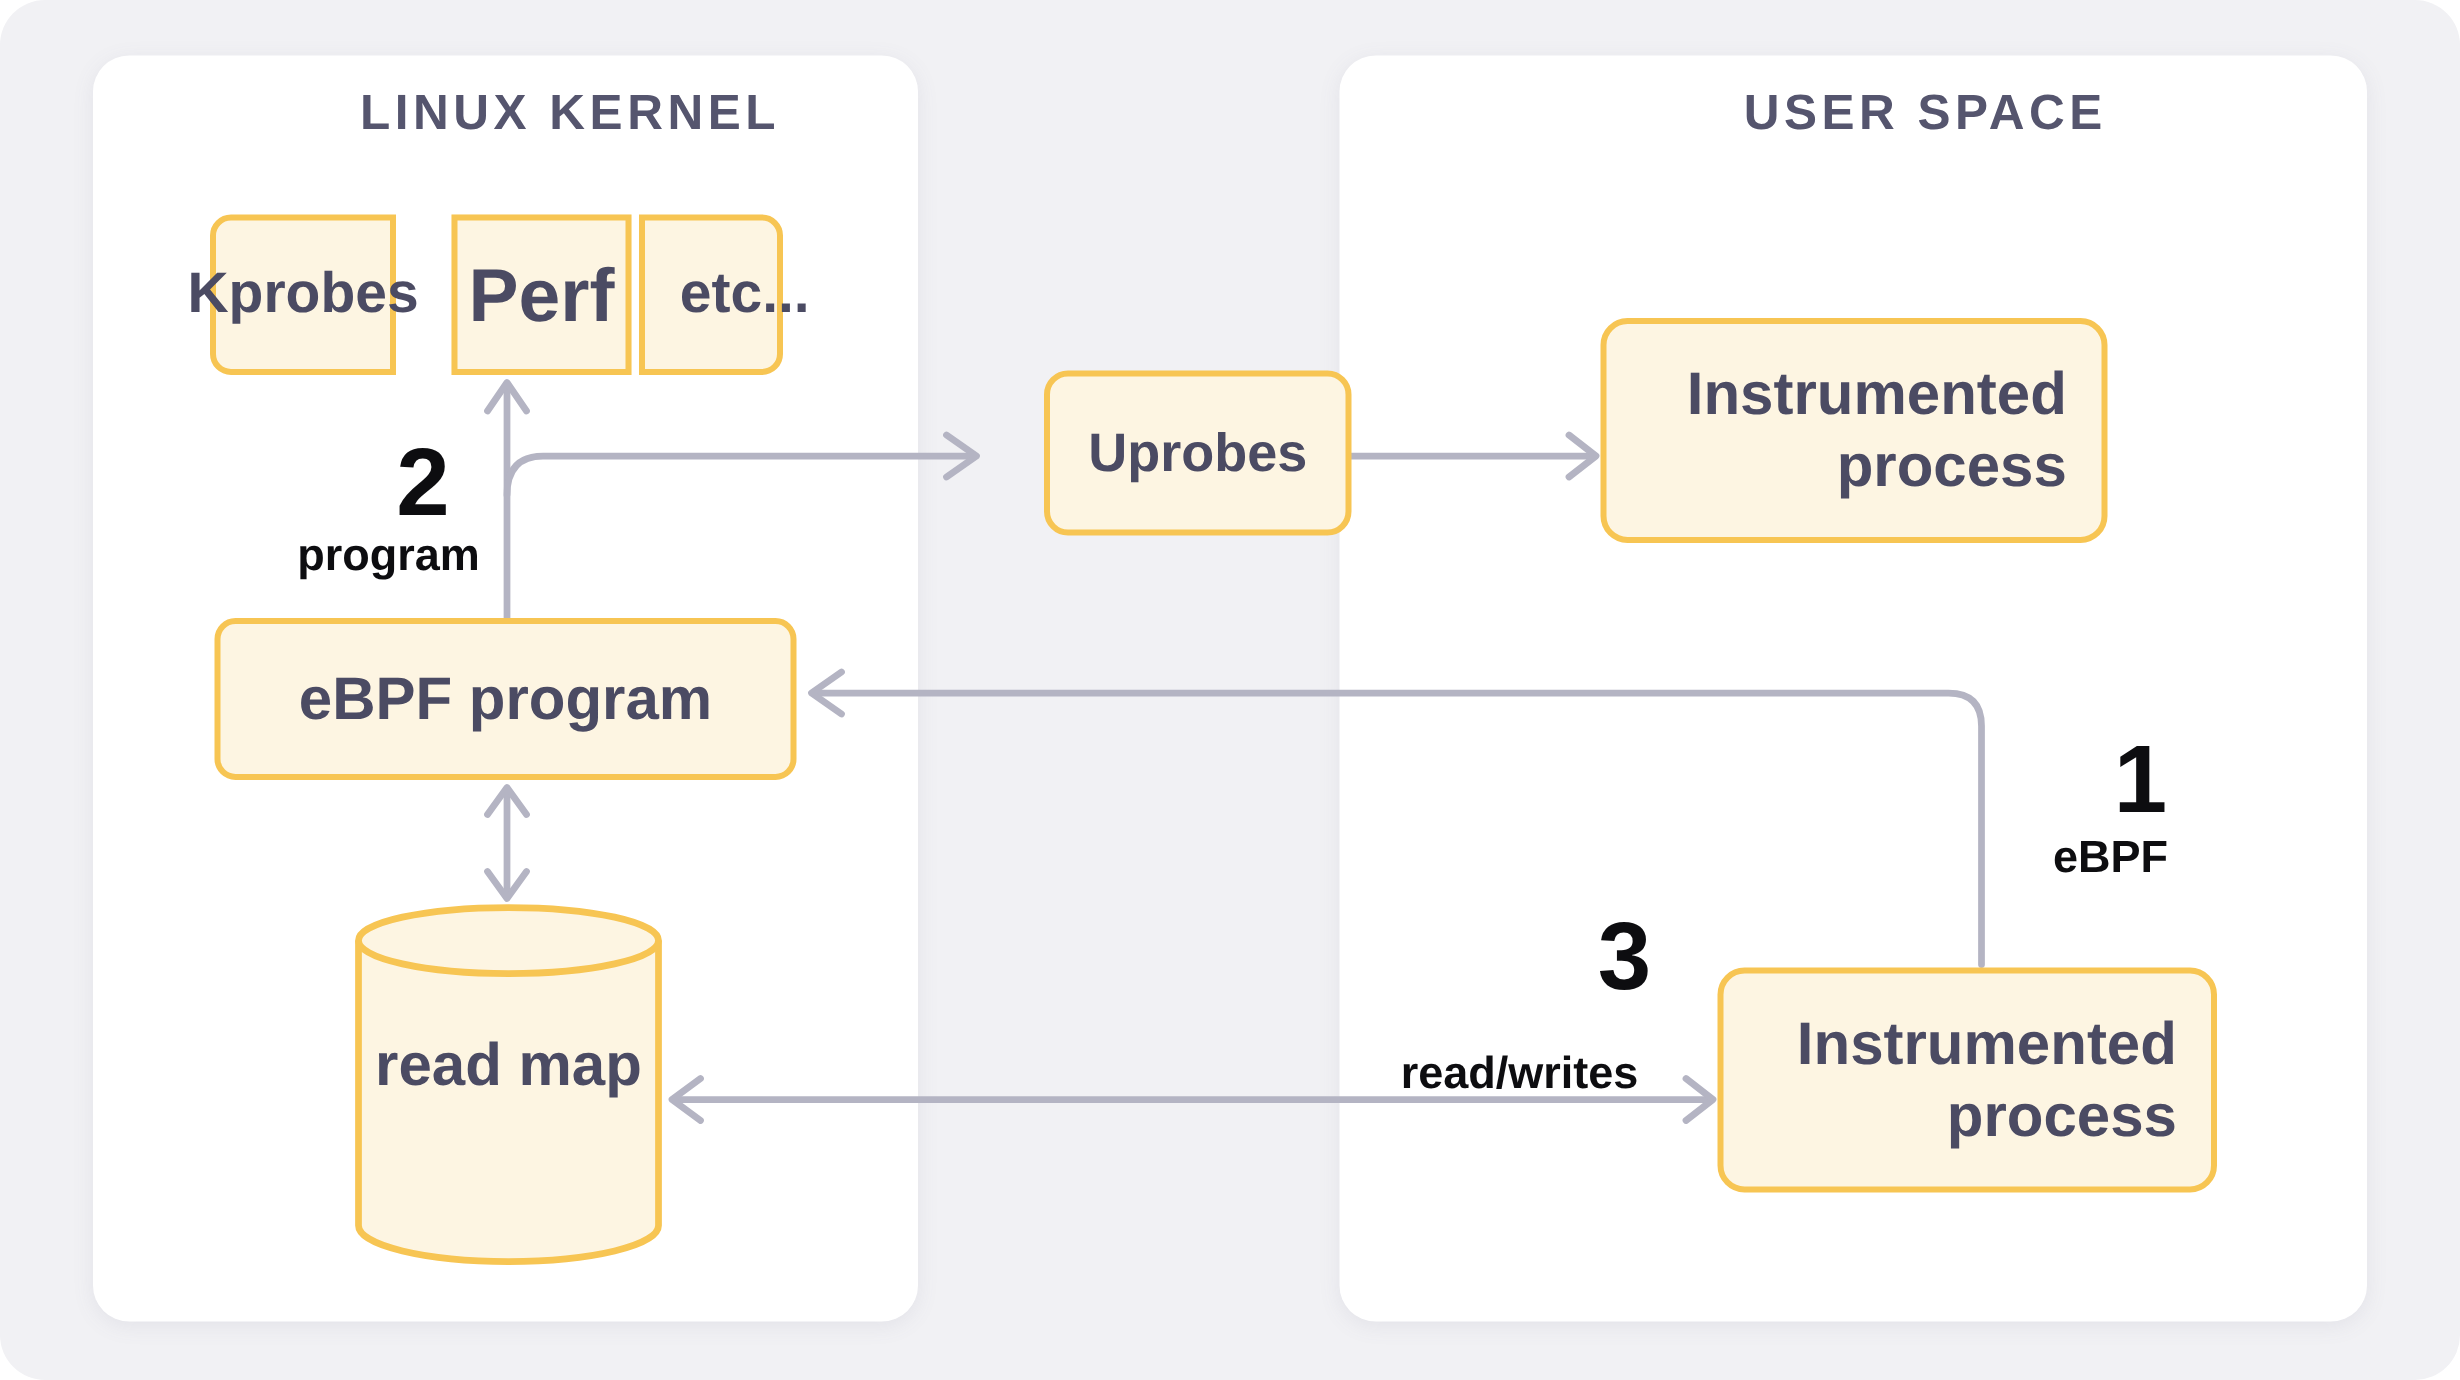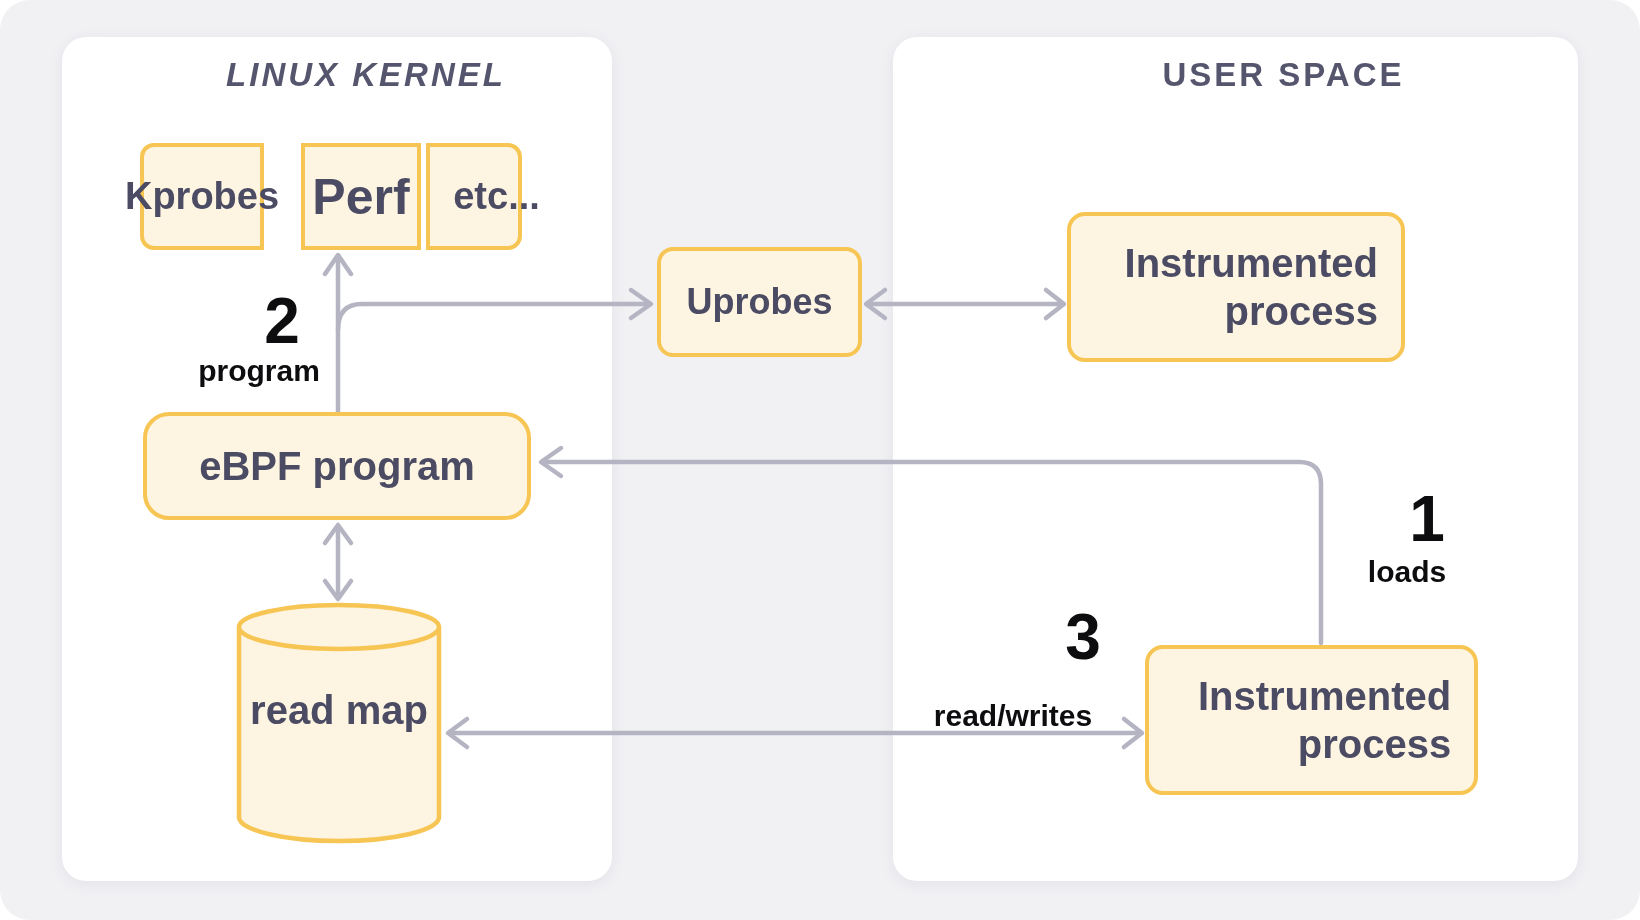--- a/index.html
+++ b/index.html
@@ -13,34 +13,34 @@
     border-radius:24px;box-shadow:0 3px 14px rgba(110,110,135,0.10);
     z-index:1;
   }
   .panel.kernel{left:62px;width:550px;}
   .panel.user{left:893px;width:685px;}
   .panel-title{
     position:absolute;top:58px;height:34px;line-height:34px;
     text-align:center;font-size:33px;font-weight:800;letter-spacing:3px;
     color:#55556E;z-index:2;
   }
-  .panel-title.kernel{left:48px;width:636px;font-style:italic;}
+  .panel-title.kernel{left:62px;width:636px;}
   .panel-title.user{left:893px;width:781px;}
   .arrows{position:absolute;left:0;top:0;z-index:2;pointer-events:none;}
   .node{
     position:absolute;background:#FDF5E2;border:4px solid #F7C553;
     display:flex;align-items:center;justify-content:center;text-align:center;
     color:#4B4B63;font-weight:700;box-sizing:border-box;z-index:3;
     line-height:1.2;
   }
   .node.kprobes{left:140px;top:143px;width:124px;height:107px;border-radius:14px 0 0 14px;font-size:38px;}
   .node.perf{left:301px;top:143px;width:120px;height:107px;border-radius:0;font-size:50px;}
   .node.etc{left:426px;top:143px;width:96px;height:107px;border-radius:0 14px 14px 0;font-size:38px;padding-left:45px;}
-  .node.program{left:143px;top:412px;width:388px;height:108px;border-radius:26px;font-size:40px;}
-  .node.uprobes{left:657px;top:247px;width:205px;height:110px;border-radius:16px;font-size:36px;}
+  .node.program{left:143px;top:412px;width:388px;height:108px;border-radius:14px;font-size:40px;}
+  .node.uprobes{left:696px;top:247px;width:205px;height:110px;border-radius:16px;font-size:36px;}
   .node.inst-top{left:1067px;top:212px;width:338px;height:150px;border-radius:18px;font-size:40px;}
   .node.inst-bottom{left:1145px;top:645px;width:333px;height:150px;border-radius:18px;font-size:40px;}
   .node .wrap{width:86%;text-align:right;}
   .cylinder{position:absolute;left:233px;top:601px;z-index:3;}
   .cyl-label{
     position:absolute;left:239px;top:686px;width:200px;z-index:4;
     text-align:center;color:#4B4B63;font-weight:700;font-size:40px;line-height:48px;
   }
   .ann{
     position:absolute;transform:translate(-50%,-50%);white-space:nowrap;
@@ -119,18 +119,18 @@
   <svg class="cylinder" width="212" height="244" viewBox="0 0 212 244">
     <path d="M6 26 L6 216 A100 24 0 0 0 206 216 L206 26" fill="#FDF5E2" stroke="#F7C553" stroke-width="4.5"></path>
     <ellipse cx="106" cy="26" rx="100" ry="22" fill="#FDF5E2" stroke="#F7C553" stroke-width="4.5"></ellipse>
   </svg>
   <div class="cyl-label">read map</div>
 
   <div class="ann num n2">2</div>
   <div class="ann word w2">program</div>
 
   <div class="ann num n1">1</div>
-  <div class="ann word w1">loads</div>
+  <div class="ann word w1">eBPF</div>
 
   <div class="ann num n3">3</div>
   <div class="ann word w3">read/writes</div>
 
 </div>
 
 </body></html>

